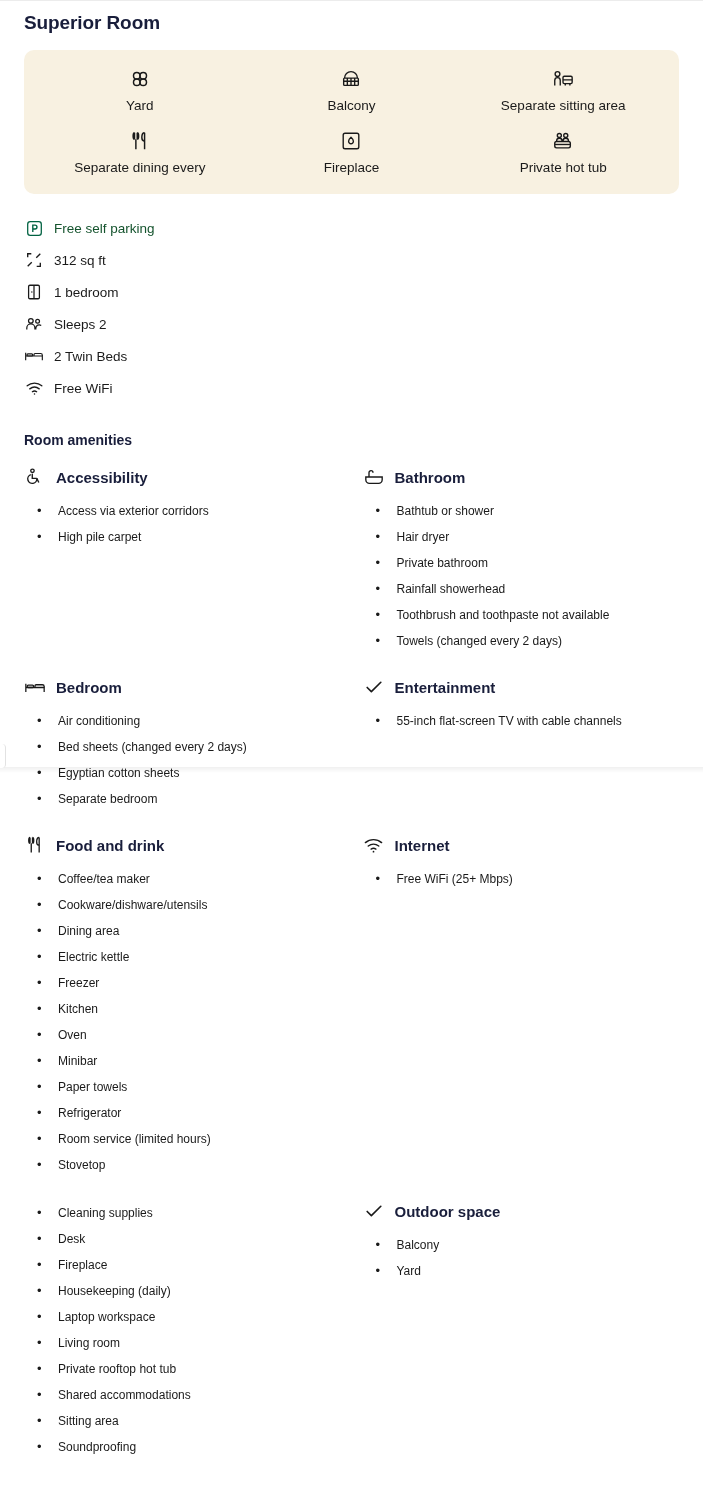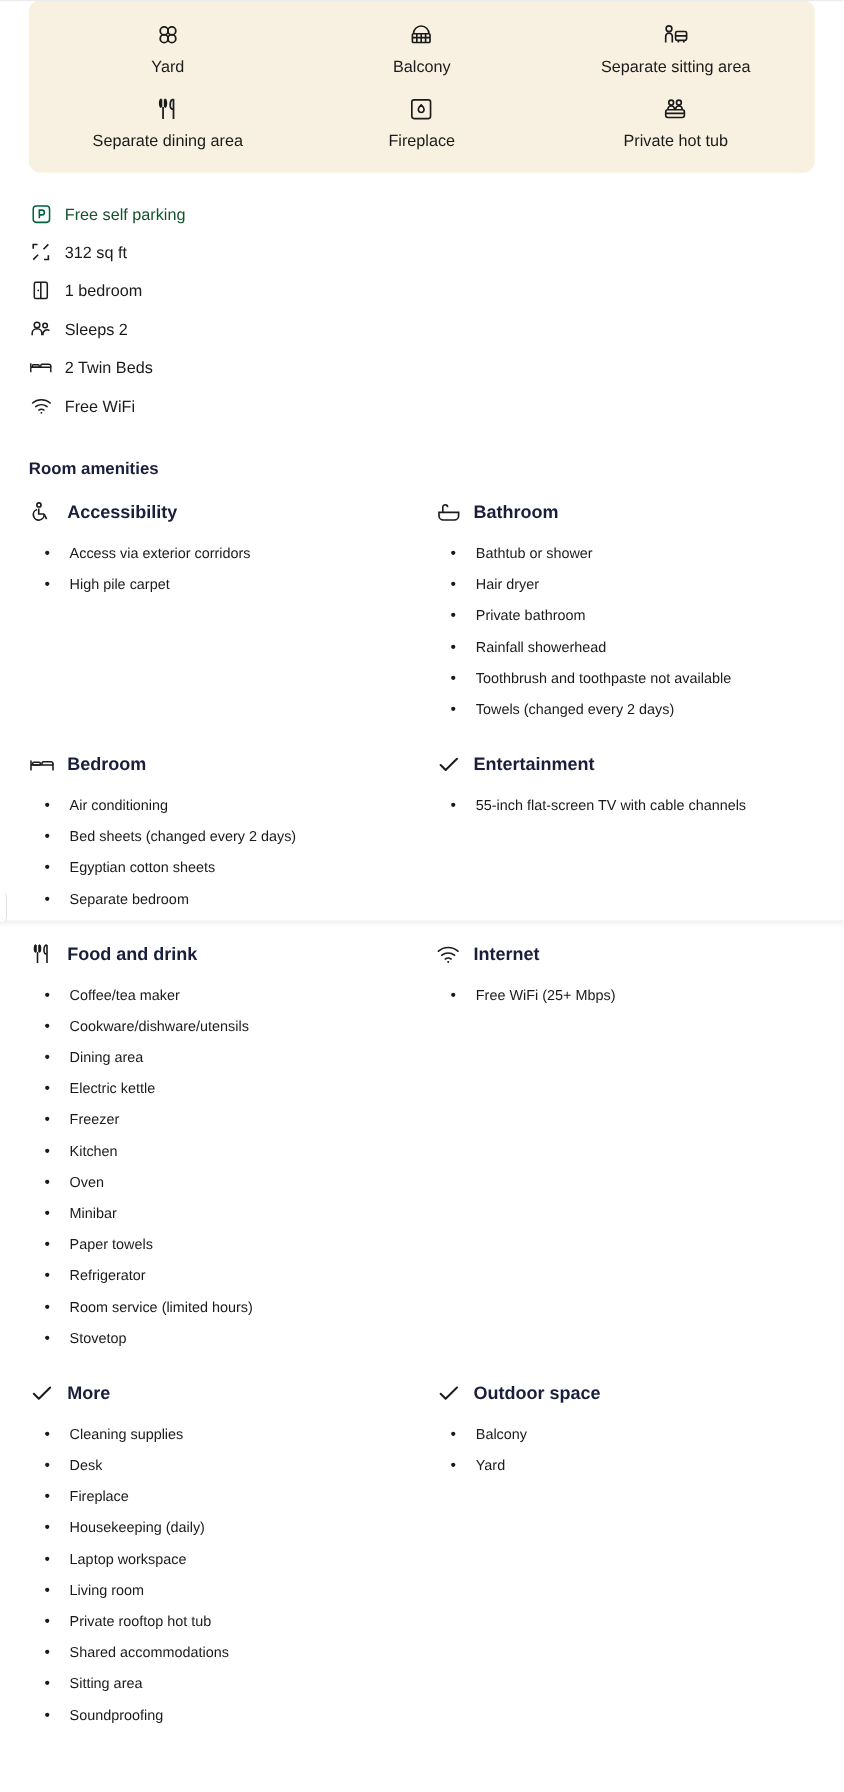--- a/index.html
+++ b/index.html
@@ -166,20 +166,21 @@
   }
   svg { display: block; }
 </style>
 </head>
 <body>
 
 <div class="top-rule"></div>
 
 <div class="page">
 
+  <h2 class="room-title">Superior Room</h2>
 
   <div class="highlight-panel">
 
     <div class="hl-item">
       <span class="hl-icon">
         <svg width="22" height="22" viewBox="0 0 24 24" fill="none" stroke="#1a1a1a" stroke-width="1.6">
           <circle cx="8.5" cy="8.5" r="3.6"></circle>
             <circle cx="15.5" cy="8.5" r="3.6"></circle>
           <circle cx="8.5" cy="15.5" r="3.6"></circle>
             <circle cx="15.5" cy="15.5" r="3.6"></circle>
@@ -212,21 +213,21 @@
     </div>
 
     <div class="hl-item">
       <span class="hl-icon">
         <svg width="22" height="22" viewBox="0 0 24 24" fill="none" stroke="#1a1a1a" stroke-width="1.6">
           <path d="M6 3v7M9 3v7M7.5 10v11M6 3c0 0-1.5 0-1.5 3.5S6 10 6 10M9 3c0 0 1.5 0 1.5 3.5S9 10 9 10"></path>
           <path d="M17 3c-2 0-3 2.2-3 5s1.2 4 2.3 4H17"></path>
           <path d="M17 3v18"></path>
         </svg>
       </span>
-      <span class="hl-label">Separate dining area</span>
+      <span class="hl-label">Separate dining every</span>
     </div>
 
     <div class="hl-item">
       <span class="hl-icon">
         <svg width="22" height="22" viewBox="0 0 24 24" fill="none" stroke="#1a1a1a" stroke-width="1.5">
           <rect x="3.5" y="3.5" width="17" height="17" rx="2"></rect>
           <path d="M12 8c1.8 1.6 2.6 2.9 2.6 4.3A2.6 2.6 0 0 1 12 15a2.6 2.6 0 0 1-2.6-2.7C9.4 10.9 10.2 9.6 12 8z"></path>
         </svg>
       </span>
       <span class="hl-label">Fireplace</span>
@@ -429,28 +430,20 @@
           </svg>
         </span>
         <span class="amenity-head-title">Internet</span>
       </div>
       <ul class="amenity-list">
         <li>Free WiFi (25+ Mbps)</li>
       </ul>
     </div>
 
     <div class="amenity-block">
-      <div class="amenity-head">
-        <span class="amenity-head-icon">
-          <svg width="20" height="20" viewBox="0 0 22 22" fill="none" stroke="#1a1a1a" stroke-width="1.8" stroke-linecap="round" stroke-linejoin="round">
-            <path d="M3.5 11.5l4.6 4.6L18.5 5.8"></path>
-          </svg>
-        </span>
-        <span class="amenity-head-title">More</span>
-      </div>
       <ul class="amenity-list">
         <li>Cleaning supplies</li>
         <li>Desk</li>
         <li>Fireplace</li>
         <li>Housekeeping (daily)</li>
         <li>Laptop workspace</li>
         <li>Living room</li>
         <li>Private rooftop hot tub</li>
         <li>Shared accommodations</li>
         <li>Sitting area</li>

